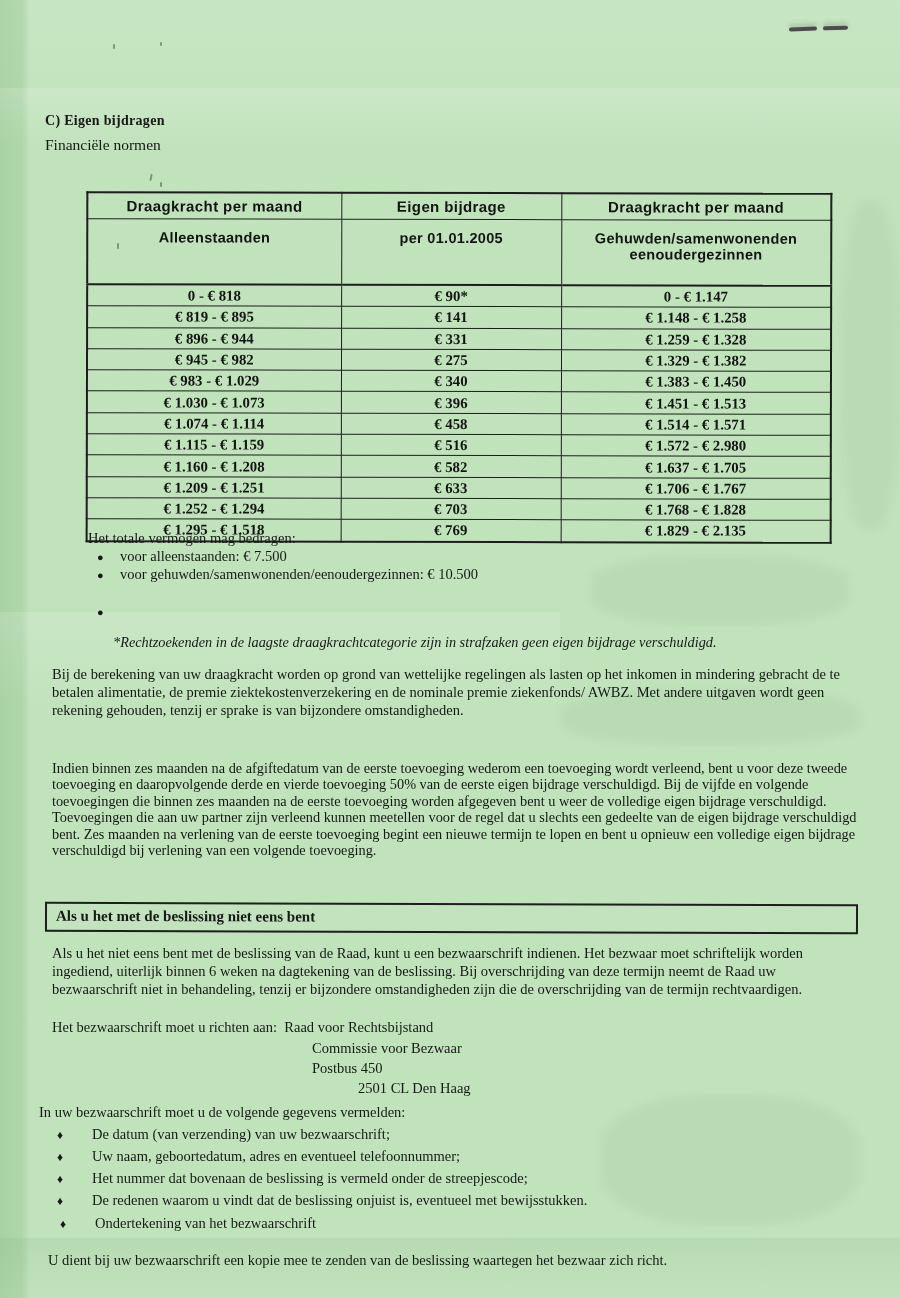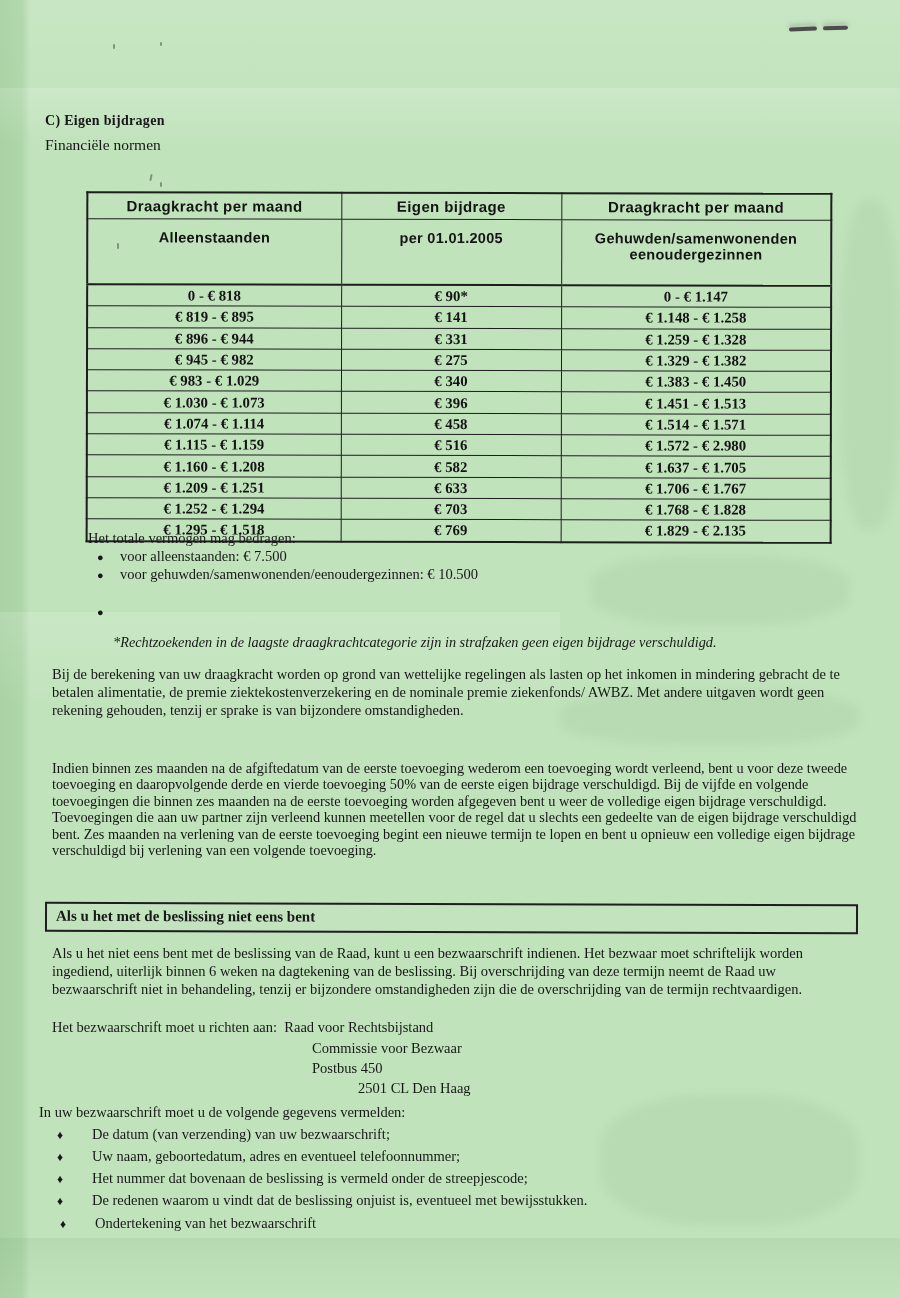--- a/index.html
+++ b/index.html
@@ -179,14 +179,15 @@
   <div class="t" style="left:92px;top:1126px;font-size:14.5px;">De datum (van verzending) van uw bezwaarschrift;</div>
   <span class="diamond-glyph" style="left:57px;top:1150px;">♦</span>
   <div class="t" style="left:92px;top:1148px;font-size:14.5px;">Uw naam, geboortedatum, adres en eventueel telefoonnummer;</div>
   <span class="diamond-glyph" style="left:57px;top:1172px;">♦</span>
   <div class="t" style="left:92px;top:1170px;font-size:14.5px;text-align:right;">Het nummer dat bovenaan de beslissing is vermeld onder de streepjescode;</div>
   <span class="diamond-glyph" style="left:57px;top:1194px;">♦</span>
   <div class="t" style="left:92px;top:1192px;font-size:14.5px;">De redenen waarom u vindt dat de beslissing onjuist is, eventueel met bewijsstukken.</div>
   <span class="diamond-glyph" style="left:60px;top:1217px;">♦</span>
   <div class="t" style="left:95px;top:1215px;font-size:14.5px;">Ondertekening van het bezwaarschrift</div>
 
+  <div class="t" style="left:48px;top:1252px;font-size:14.5px;">U dient bij uw bezwaarschrift een kopie mee te zenden van de beslissing waartegen het bezwaar zich richt.</div>
 
 </div>
 
 </body></html>

